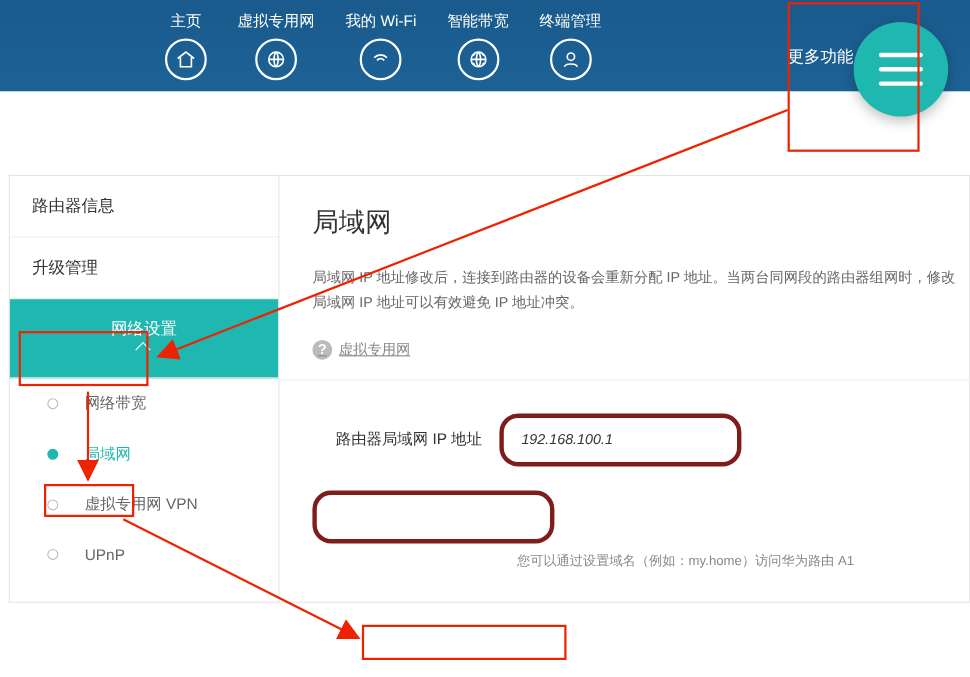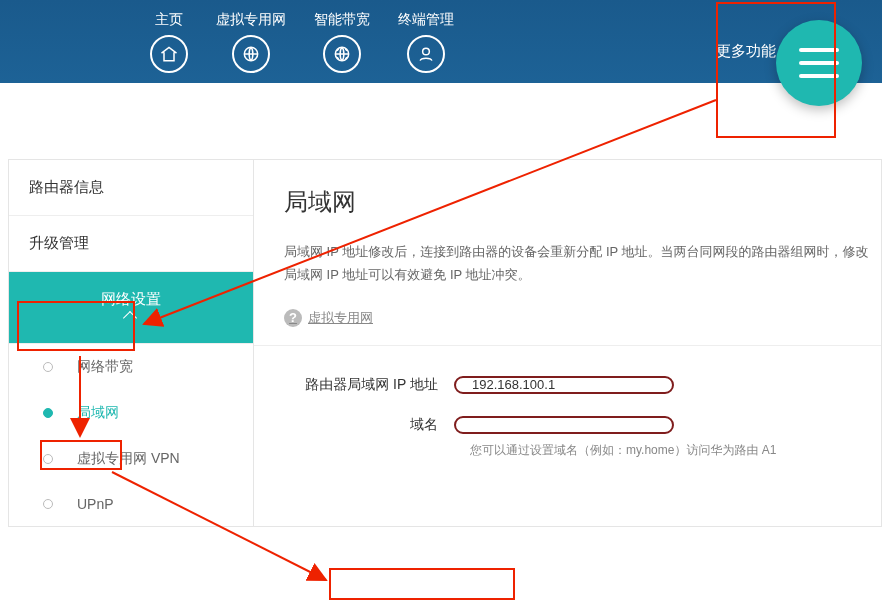--- a/index.html
+++ b/index.html
@@ -33,21 +33,21 @@
 
   .content { flex: 1; border: 1px solid #e5e5e5; border-left: 1px solid #e5e5e5; padding: 26px 0 0 30px; }
   .page-title { font-size: 24px; color: #333; font-weight: normal; margin-bottom: 22px; }
   .page-desc { font-size: 13px; color: #666; line-height: 1.8; margin-bottom: 22px; padding-right: 5px; }
   .help-link { display: flex; align-items: center; gap: 6px; font-size: 13px; color: #888; text-decoration: underline; cursor: pointer; margin-bottom: 18px; }
   .help-icon { width: 18px; height: 18px; border-radius: 50%; background: #bbb; color: #fff; display: inline-flex; align-items: center; justify-content: center; font-size: 13px; font-weight: bold; }
   .divider { border: none; border-top: 1px solid #eee; margin-bottom: 30px; margin-left: -30px; }
 
   .form-row { display: flex; align-items: center; margin-bottom: 22px; }
   .form-label { width: 170px; text-align: right; font-size: 14px; color: #333; padding-right: 16px; }
-  .form-input { width: 220px; height: 18px; border: 2px solid #7f1d1d; border-radius: 17px; padding: 0 16px; font-size: 13px; color: #333; outline: none; }
+  .form-input { width: 220px; height: 48px; border: 4px solid #7f1d1d; border-radius: 17px; padding: 0 16px; font-size: 13px; color: #333; outline: none; font-style: italic; }
   .form-hint { font-size: 12px; color: #888; margin-left: 186px; margin-top: -14px; margin-bottom: 28px; }
 
   .toggle { width: 48px; height: 24px; background: #ccc; border-radius: 12px; position: relative; cursor: pointer; }
   .toggle .knob { width: 22px; height: 22px; background: #fff; border-radius: 50%; position: absolute; top: 1px; left: 1px; box-shadow: 0 1px 2px rgba(0,0,0,.3); }
 
   
   .hl { position: absolute; border: 2px solid #e20; pointer-events: none; }
   .hl1 { left: 716px; top: 2px; width: 120px; height: 136px; }
   .hl2 { left: 17px; top: 301px; width: 118px; height: 50px; }
   .hl3 { left: 40px; top: 440px; width: 82px; height: 30px; }
@@ -68,20 +68,28 @@
             <path d="M3 11 L12 4 L21 11 M6 10 V20 H18 V10"></path>
           </svg>
       </span>
     </div>
     <div class="nav-item">
       <span class="nav-label">虚拟专用网</span>
       <span class="nav-icon-circle">
         <svg width="20" height="20" viewBox="0 0 24 24">
             <circle cx="12" cy="12" r="8"></circle>
             <path d="M4 12h16M12 4c3 3 3 13 0 16M12 4c-3 3-3 13 0 16"></path>
+          </svg>
+      </span>
+    </div>
+    <div class="nav-item">
+      <span class="nav-label">我的 Wi-Fi</span>
+      <span class="nav-icon-circle">
+        <svg width="20" height="20" viewBox="0 0 24 24">
+            <path d="M5 10c4-4 10-4 14 0M8 13c2.5-2.5 5.5-2.5 8 0M12 17h0"></path>
           </svg>
       </span>
     </div>
     <div class="nav-item">
       <span class="nav-label">智能带宽</span>
       <span class="nav-icon-circle">
         <svg width="20" height="20" viewBox="0 0 24 24">
             <circle cx="12" cy="12" r="8"></circle>
             <path d="M4 12h16M12 4c3 3 3 13 0 16M12 4c-3 3-3 13 0 16M8 6l-2 2M16 6l2 2M8 18l-2-2M16 18l2-2"></path>
           </svg>
@@ -142,21 +150,20 @@
       <span class="help-icon">?</span>
       <span>虚拟专用网</span>
     </div>
     <hr class="divider">
 
     <div class="form-row">
       <label class="form-label">路由器局域网 IP 地址</label>
       <input class="form-input" value="192.168.100.1" style="">
     </div>
     <div class="form-row">
-      <label class="form-label">域名</label>
       <input class="form-input" value="" style="">
     </div>
     <div class="form-hint">您可以通过设置域名（例如：my.home）访问华为路由 A1</div>
 
   </div>
 </div>
 
 <div class="hl hl1"></div>
 <div class="hl hl2"></div>
 <div class="hl hl3"></div>

